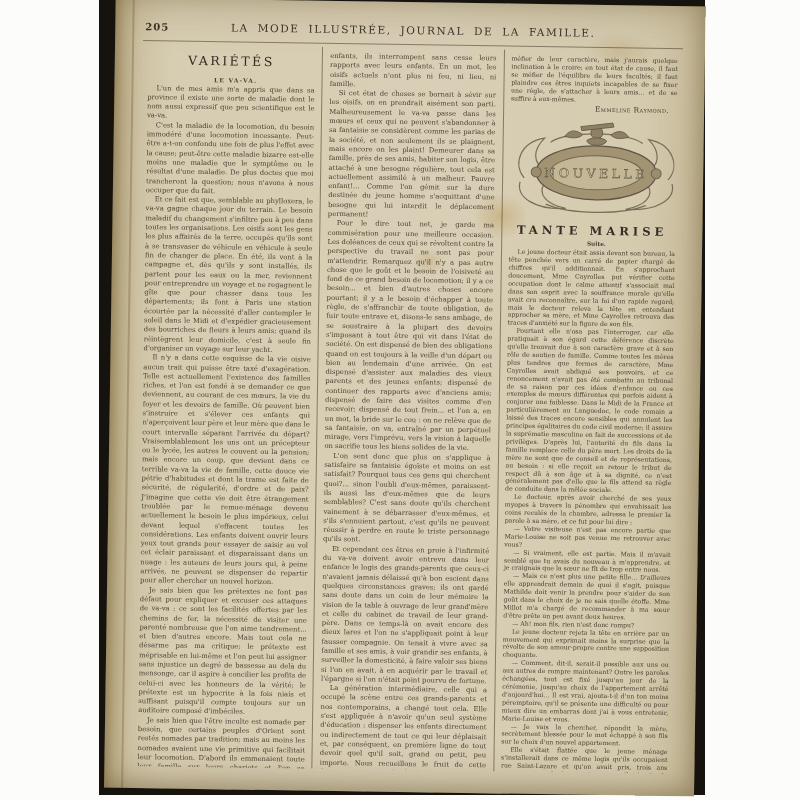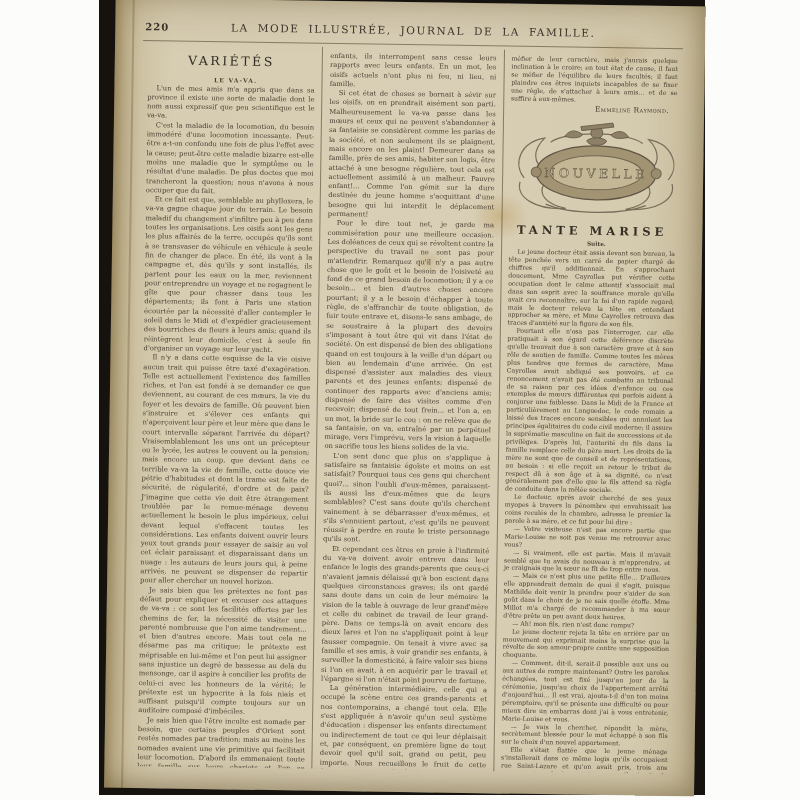--- a/index.html
+++ b/index.html
@@ -39,21 +39,21 @@
 
 <div class="scene">
   <div class="backdrop"></div>
   <div class="paper">
     <div class="stain s1"></div>
     <div class="stain s2"></div>
     <div class="stain s3"></div>
     <div class="inner">
 
       <div class="header">
-        <span class="pagenum">220</span>
+        <span class="pagenum">205</span>
         <div class="masthead">LA MODE ILLUSTRÉE, JOURNAL DE LA FAMILLE.</div>
       </div>
       <div class="headrule"></div>
 
       <div class="cols">
 
         <div class="col c1">
           <h1 class="art-title">VARIÉTÉS</h1>
           <p class="art-sub">LE VA-VA.</p>
           <div>

